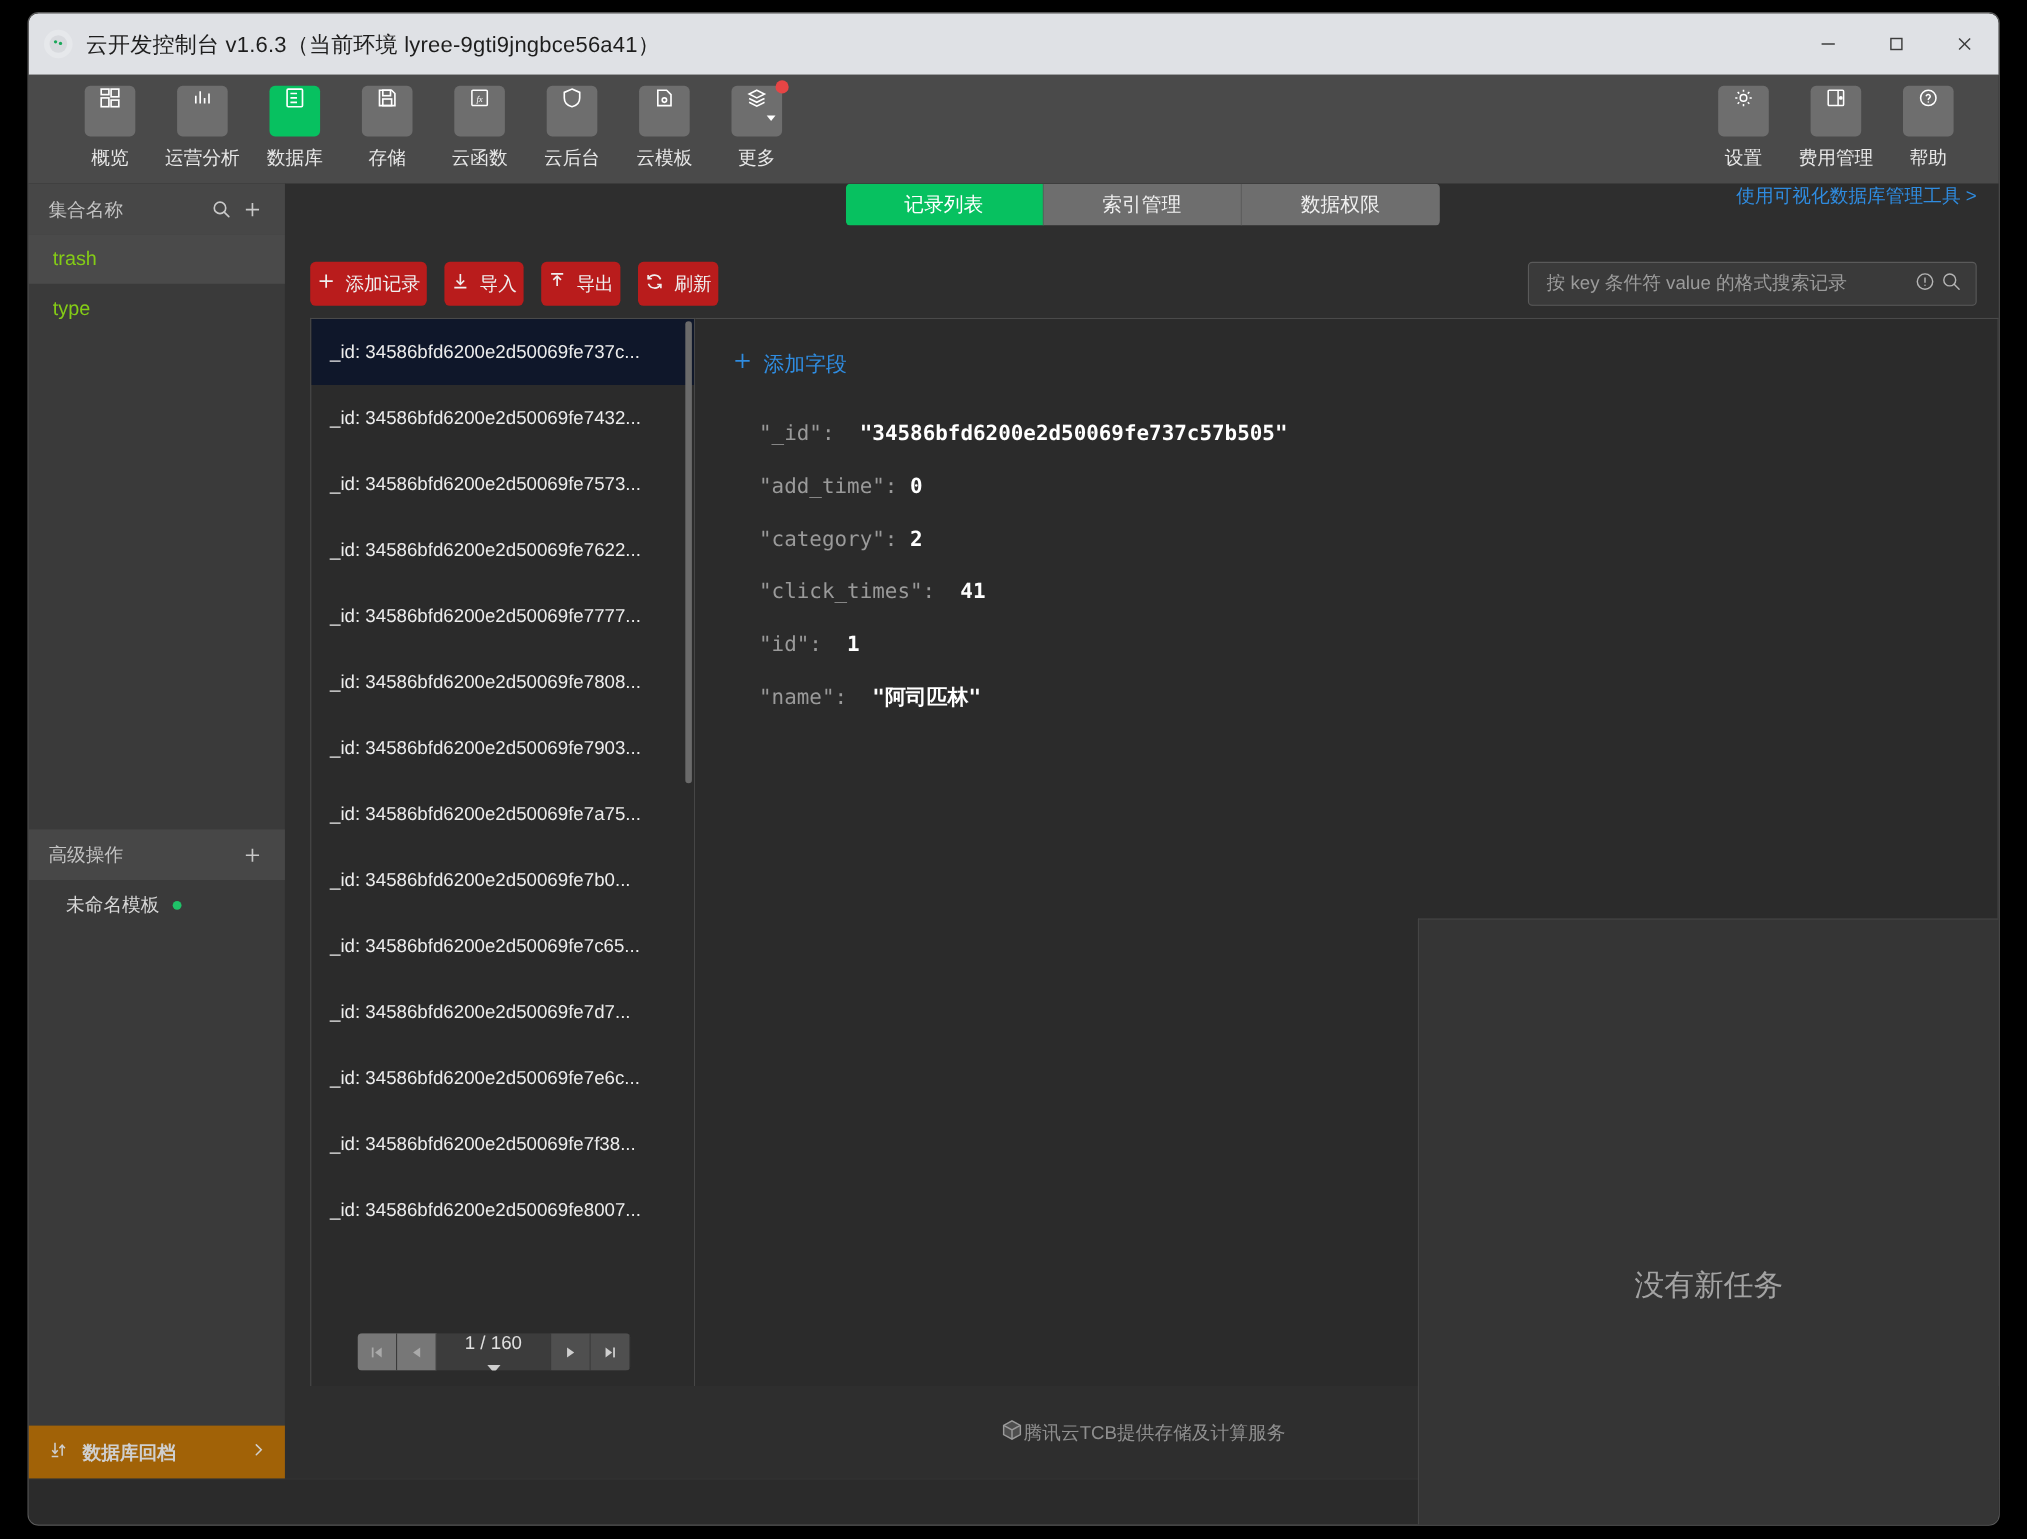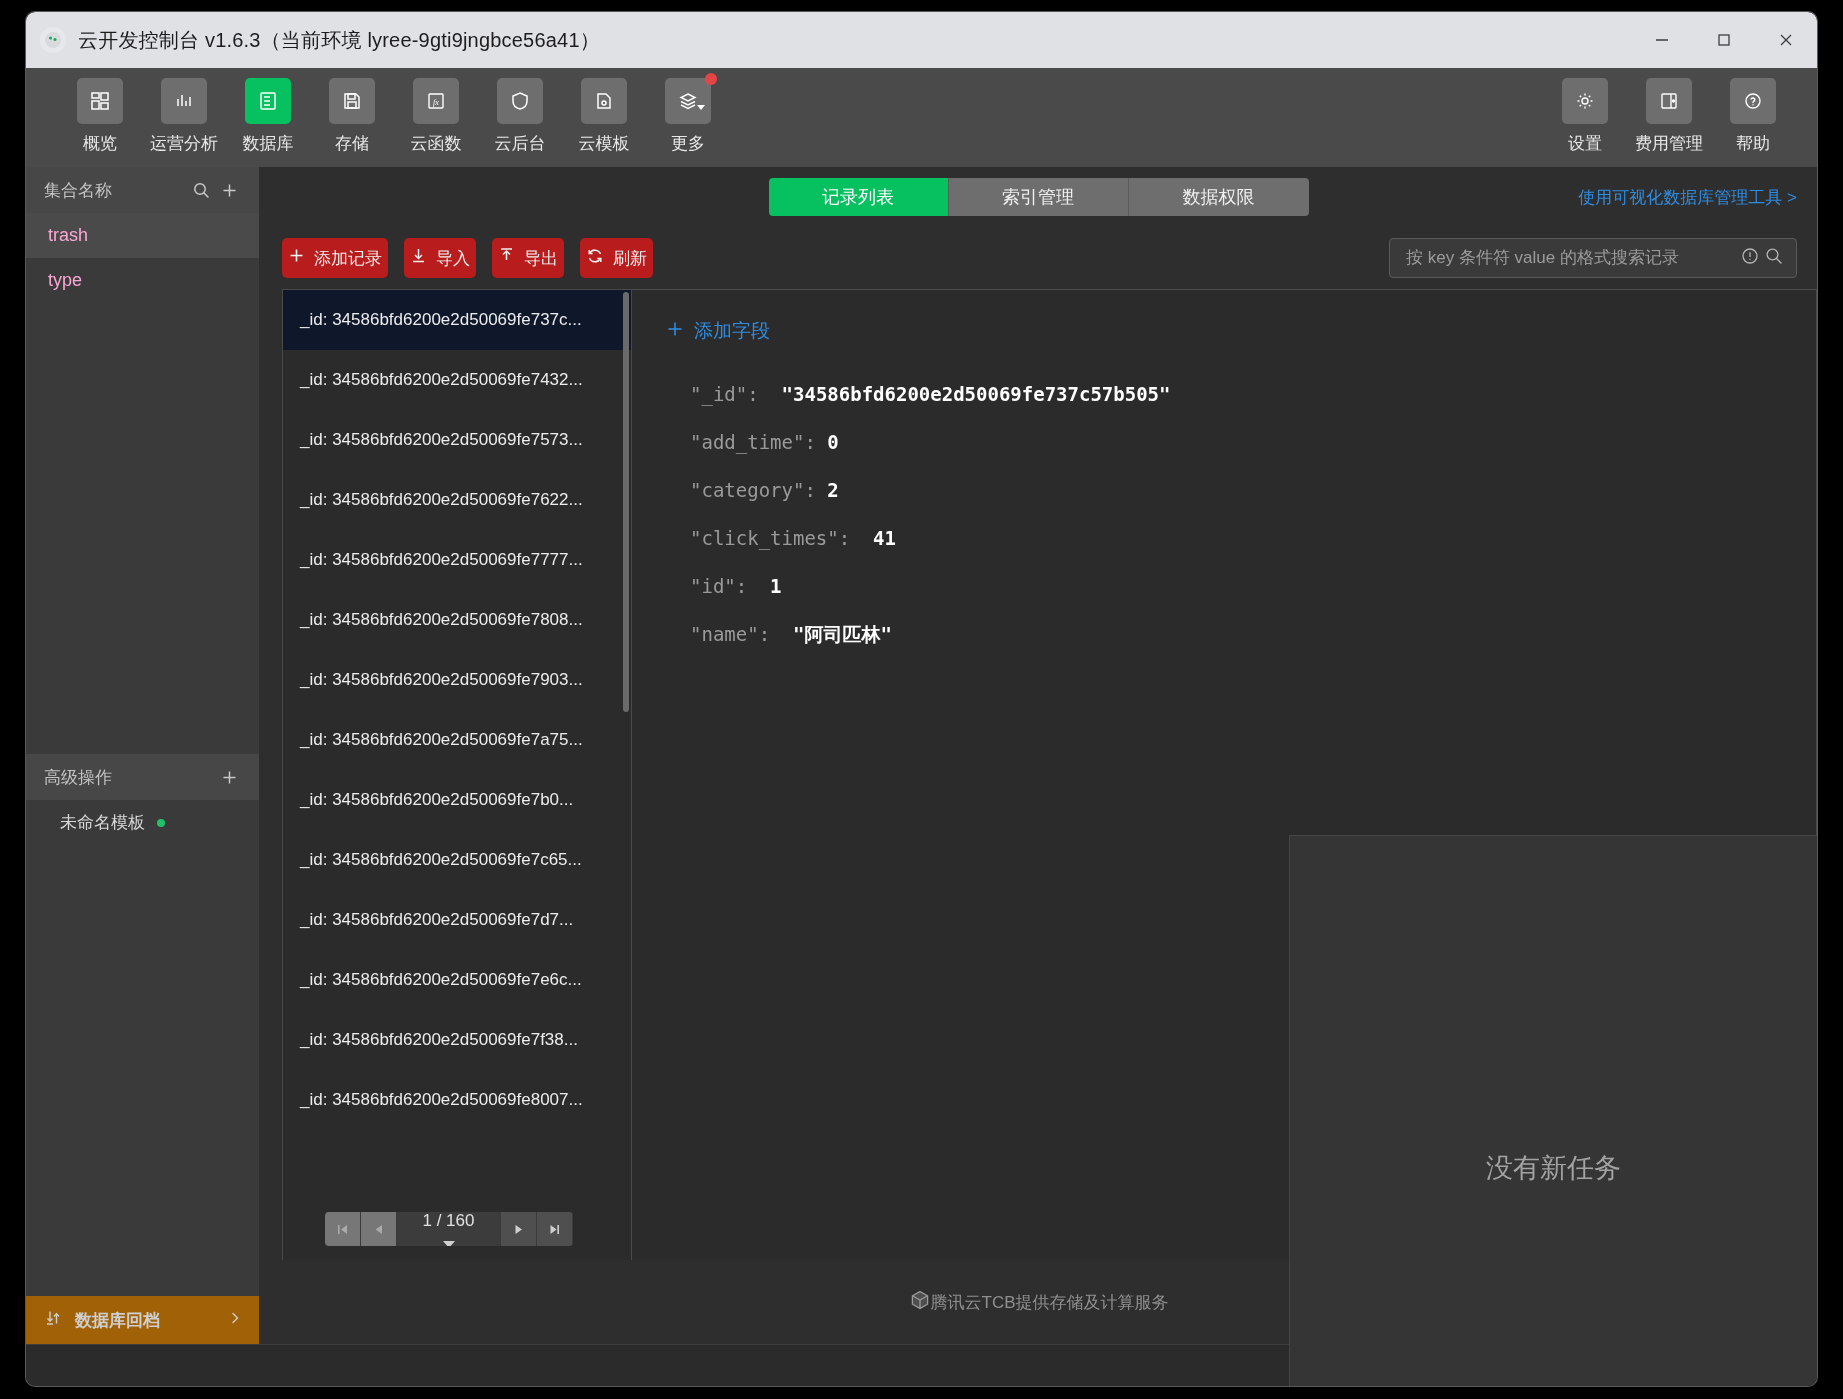--- a/index.html
+++ b/index.html
@@ -65,21 +65,21 @@
   .tool-item {
     width: 84px;
     display: flex; flex-direction: column; align-items: center;
     cursor: default;
     position: relative;
   }
   .tool-icon {
     width: 46px; height: 46px;
     background: #6e6e6e;
     border-radius: 5px;
-    display: flex; align-items: center; justify-content: center;
+    display: flex; align-items: flex-start; justify-content: center;
     color: #fff;
     position: relative;
   }
   .tool-item.active .tool-icon { background: #07c160; }
   .tool-label {
     margin-top: 8px;
     font-size: 17px;
     color: #e8e8e8;
     white-space: nowrap;
   }
@@ -125,21 +125,21 @@
   .side-header .sh-act {
     width: 28px; height: 28px;
     display: flex; align-items: center; justify-content: center;
     color: #c9c9c9;
   }
   .coll-list { flex: none; padding-top: 0; }
   .coll-item {
     height: 45px;
     display: flex; align-items: center;
     padding-left: 22px;
-    color: #f9a8d4;
+    color: #84cc16;
     font-size: 18px;
     text-align: right;
   }
   .coll-item.selected { background: #4a4a4a; }
   .side-flex { flex: 1; }
   .tpl-item {
     height: 45px;
     display: flex; align-items: center;
     padding-left: 34px;
     color: #d8d8d8;
@@ -166,21 +166,21 @@
   
   .main {
     flex: 1;
     background: #2e2e2e;
     display: flex; flex-direction: column;
     position: relative;
     min-width: 0;
   }
   .main-top {
     height: 60px;
-    display: flex; align-items: center;
+    display: flex; align-items: flex-start;
     padding: 0 20px;
     position: relative;
   }
   .tabs {
     display: flex;
     position: absolute;
     left: 50%;
     transform: translateX(-50%);
     border-radius: 4px;
     overflow: hidden;

